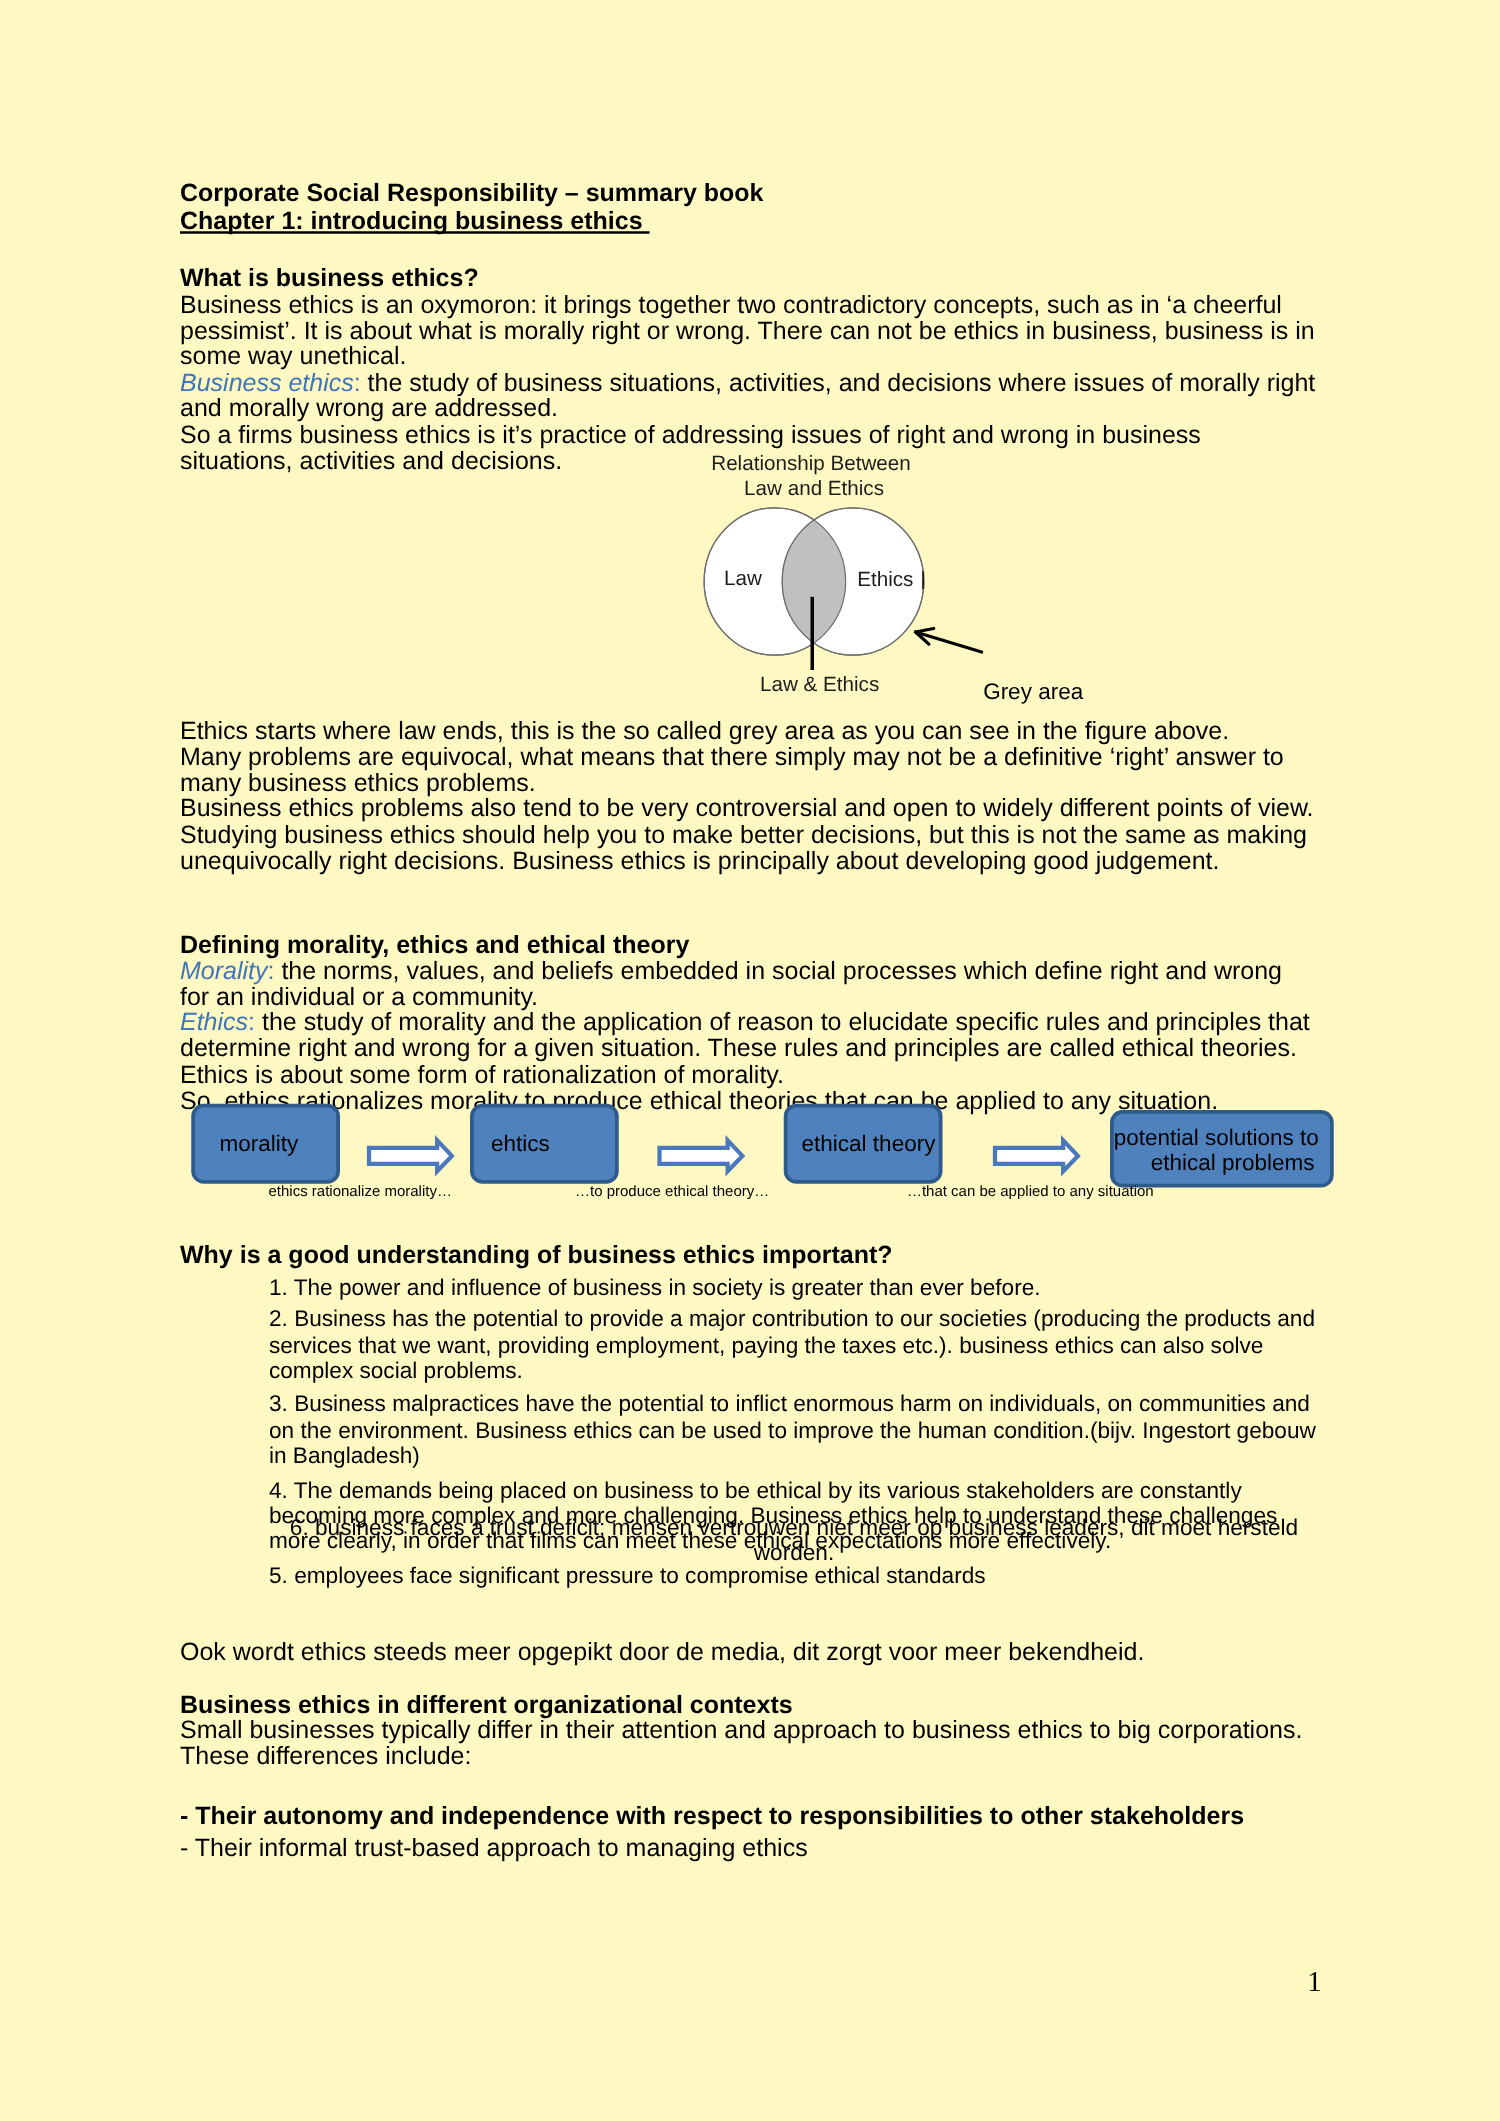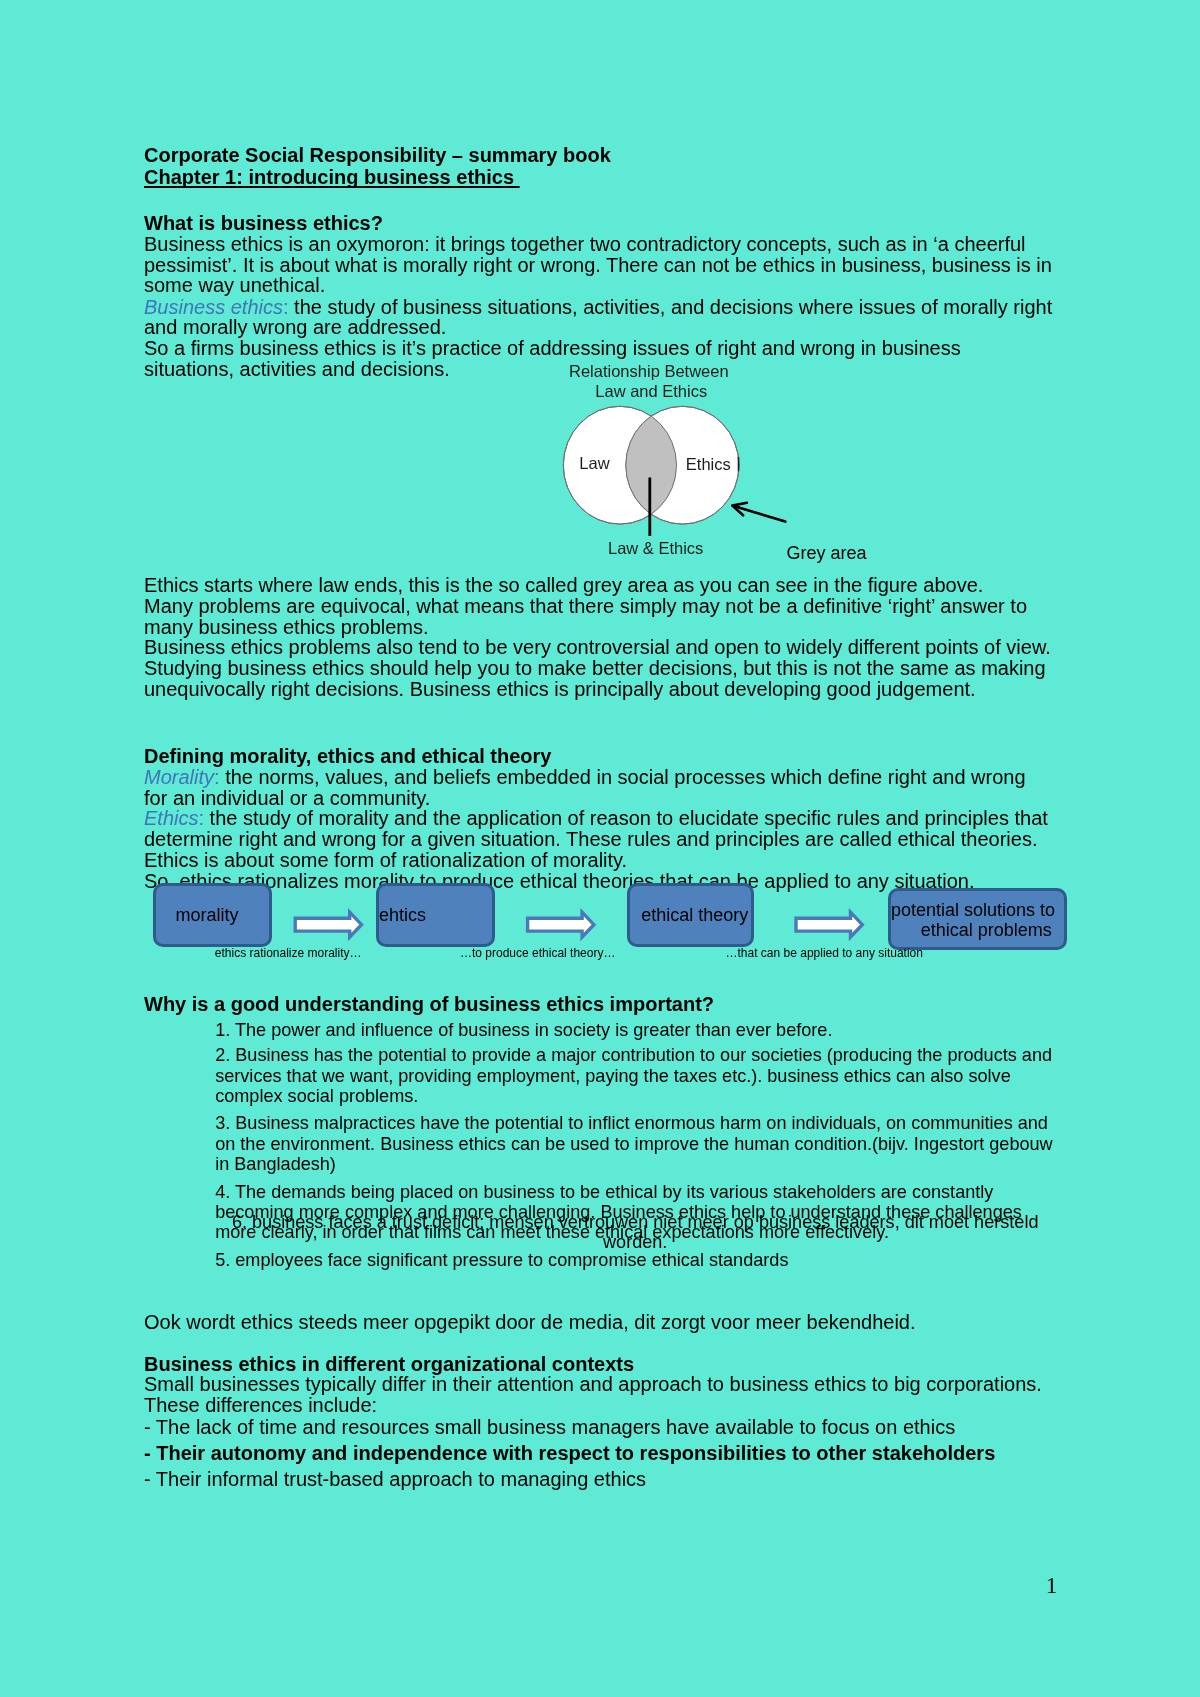--- a/index.html
+++ b/index.html
@@ -1,18 +1,18 @@
 <!DOCTYPE html>
 <html><head>
 <meta charset="utf-8">
 <style>
 html,body{margin:0;padding:0;background:#ffffff;}
 body{width:1200px;height:1697px;font-family:"Liberation Sans",sans-serif;color:#000000;
   -webkit-font-smoothing:antialiased;}
-.page{position:relative;width:1200px;height:1697px;overflow:hidden;background:#5eead4;}
+.page{position:relative;width:1200px;height:1697px;overflow:hidden;background:#fef9c3;}
 p{margin:0;}
 .blk{position:absolute;left:144px;font-size:20px;line-height:20.8px;}
 .title{font-weight:bold;font-size:20px;line-height:21.7px;}
 .u{white-space:pre;text-decoration:underline;text-decoration-skip-ink:none;text-decoration-thickness:1.6px;text-underline-offset:2.1px;}
 .h{font-weight:bold;}
 .blue-it{color:#4175b9;font-style:italic;}
 .blue{color:#4175b9;}
 .num{position:absolute;left:215.2px;font-size:18.1px;line-height:20.4px;}
 .pagenum{position:absolute;font-family:"Liberation Serif",serif;font-size:23px;line-height:26px;}
 
@@ -83,21 +83,21 @@
     <p><span class="blue-it">Morality</span><span class="blue">:</span><span> the norms, values, and beliefs embedded in social processes which define right and wrong for an individual or a community.</span></p>
     <p><span class="blue-it">Ethics</span><span class="blue">:</span><span> the study of morality and the application of reason to elucidate specific rules and principles that determine right and wrong for a given situation. These rules and principles are called ethical theories.</span></p>
     <p>Ethics is about some form of rationalization of morality.</p>
     <p>So, ethics rationalizes morality to produce ethical theories that can be applied to any situation.</p>
   </div>
 
   <div class="flow">
     <div class="fbox" style="left:13px;top:3.4px;width:118.5px;height:63.3px;display:flex;align-items:center;justify-content:center;padding-right:10.4px;">
         <span>morality</span>
       </div>
-    <div class="fbox" style="left:236px;top:3.4px;width:118.5px;height:63.3px;display:flex;align-items:center;padding-right:38px;">
+    <div class="fbox" style="left:236px;top:3.4px;width:118.5px;height:63.3px;display:flex;align-items:center;justify-content:center;padding-right:38px;">
         <span>ehtics</span>
       </div>
     <div class="fbox" style="left:487px;top:3.4px;width:127px;height:63.3px;display:flex;align-items:center;justify-content:center;padding-left:8.6px;">
         <span>ethical theory</span>
       </div>
     <div class="fbox" style="left:748px;top:7.5px;width:178.7px;height:62.5px;text-align:right;padding:9px 12px 0 0;line-height:20.8px;white-space:nowrap;"><span>potential solutions to</span><br><span>ethical problems</span></div>
 
     <svg width="940" height="95" viewBox="0 0 940 95" style="position:absolute;left:0;top:0;">
       <g fill="#ffffff" stroke="#4a78bb" stroke-width="3.4" stroke-linejoin="miter">
         <path d="M 155.2,38.2 L 209.7,38.2 L 209.7,32.2 L 221.5,44.7 L 209.7,57 L 209.7,51.1 L 155.2,51.1 Z"></path>
@@ -136,23 +136,20 @@
 
   <div class="blk" style="top:1311.5px;width:910px;">
     <p>Ook wordt ethics steeds meer opgepikt door de media, dit zorgt voor meer bekendheid.</p>
   </div>
 
   <div class="blk" style="top:1354.2px;width:910px;line-height:20.3px;">
     <p class="h">Business ethics in different organizational contexts</p>
     <p>Small businesses typically differ in their attention and approach to business ethics to big corporations. These differences include:</p>
   </div>
 
-  <div class="blk" style="top:1417.3px;width:910px;">
-    <p>- The lack of time and resources small business managers have available to focus on ethics</p>
-  </div>
   <div class="blk" style="top:1443.4px;width:910px;font-weight:bold;">
     <p>- Their autonomy and independence with respect to responsibilities to other stakeholders</p>
   </div>
   <div class="blk" style="top:1469.1px;width:910px;">
     <p>- Their informal trust-based approach to managing ethics</p>
   </div>
 
   <div class="pagenum" style="left:1045.8px;top:1572.6px;">1</div>
 
 </div>

